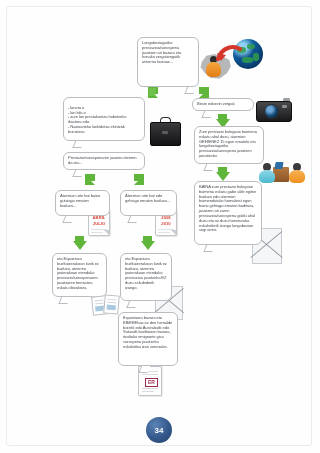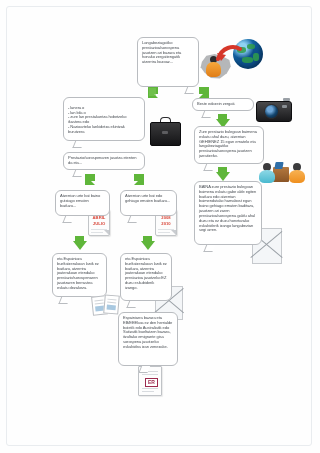--- a/index.html
+++ b/index.html
@@ -320,13 +320,16 @@
 
   <div class="bubble" style="left:194px;top:181px;width:68px;height:64px;font-size:4.1px;">
     <span class="txt">BAINA zure prestazio bulegoan baimena eskatu gabe alde egiten baduzu edo atzerrian baimendutako hamabost egun baino gehiago ematen badituzu, jasotzen ari zaren prestazioa/sorospena galdu ahal duzu eta ez duzu honetarako eskubiderik izango langabezian segi arren.</span>
   </div>
   <div class="tail" style="left:205px;top:244px;"></div>
 
   <div class="xpaper" style="left:252px;top:228px;width:28px;height:34px;"></div>
   <div class="xline" style="left:246px;top:244px;width:41px;transform:rotate(40deg);"></div>
   <div class="xline" style="left:246px;top:244px;width:41px;transform:rotate(-40deg);"></div>
 
+  <div class="pagenum" style="left:146px;top:417px;width:26px;height:26px;font-size:8px;">
+    <span>34</span>
+  </div>
 </div>
 
 </body></html>

